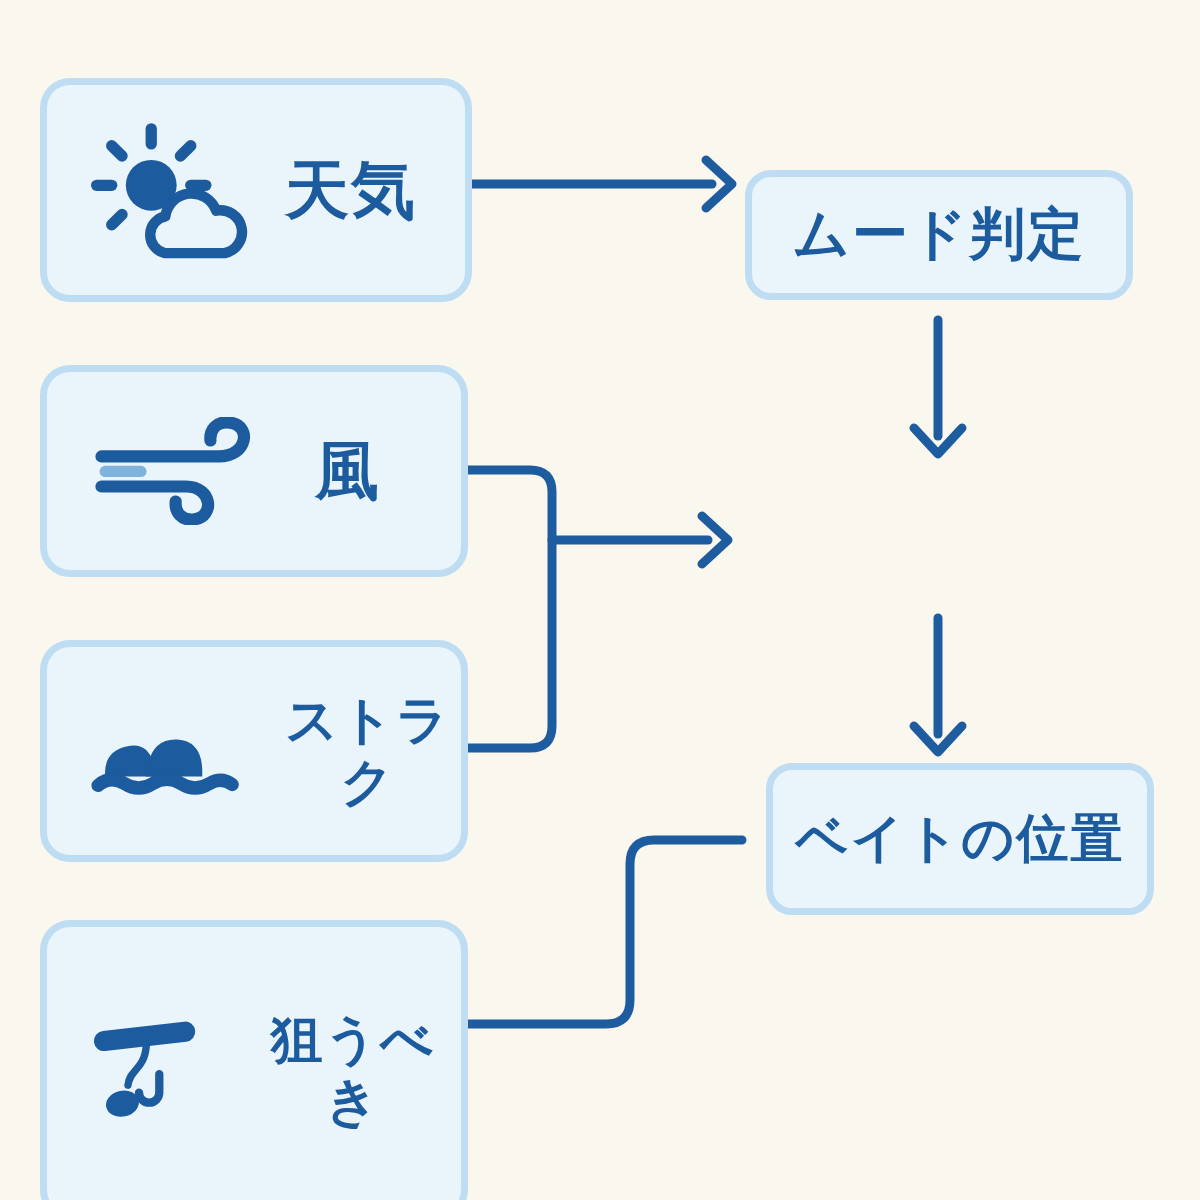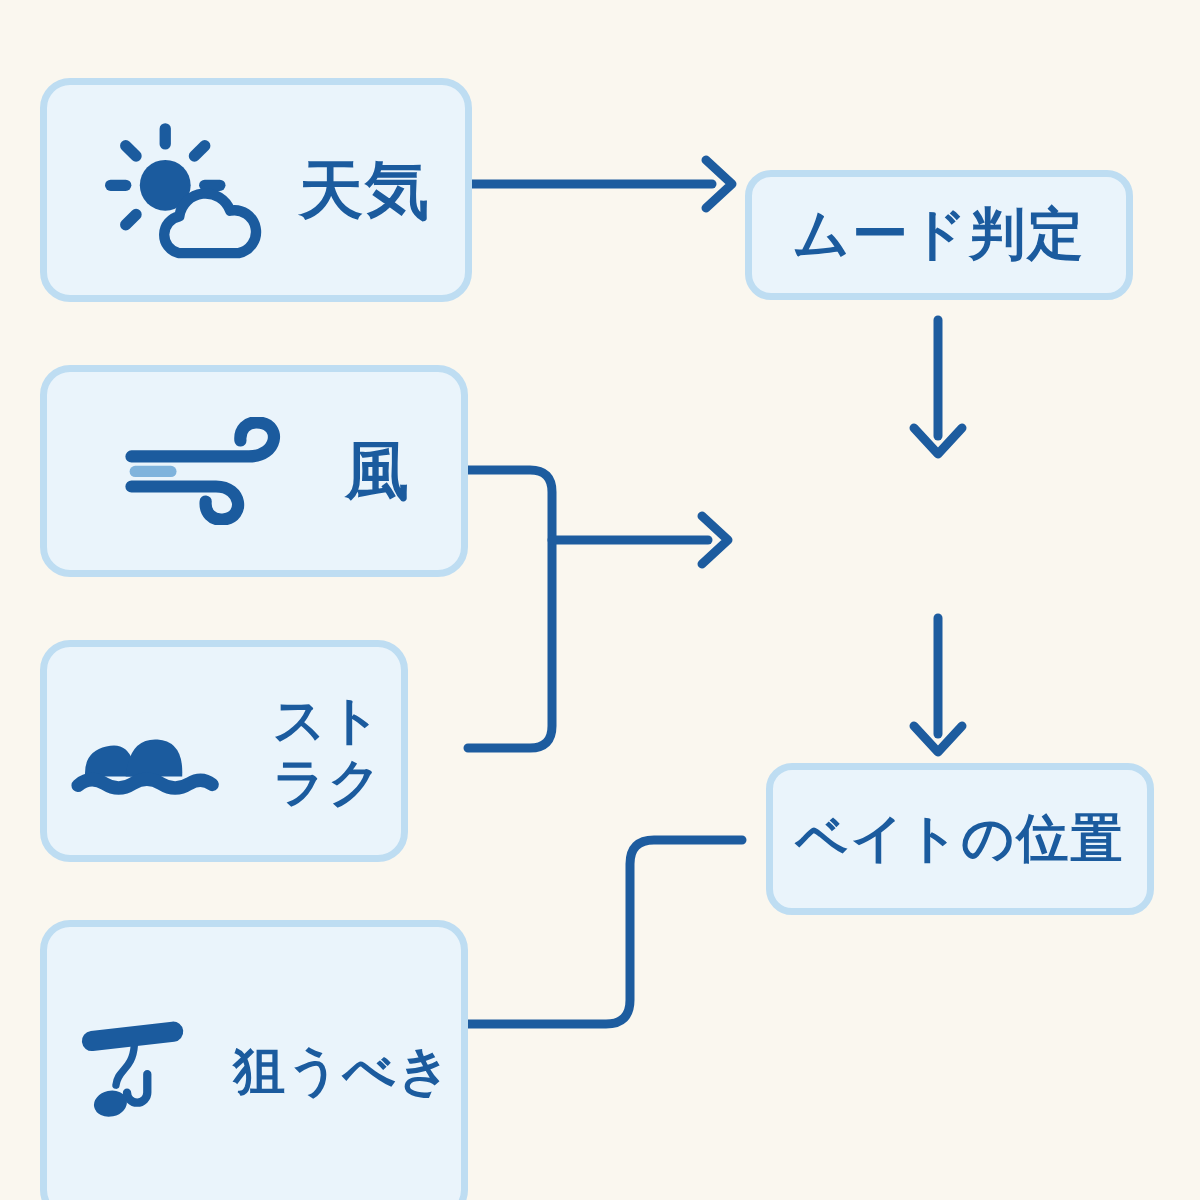--- a/index.html
+++ b/index.html
@@ -30,21 +30,21 @@
   }
   .node {
     position: absolute;
     background: #EAF4FB;
     border: 7px solid #BEDDF2;
     border-radius: 30px;
     display: flex;
     align-items: center;
     color: #1B5B9E;
   }
-  .input-node { padding-left: 24px; gap: 34px; justify-content: center; }
+  .input-node { padding-left: 44px; gap: 34px; }
   .result-node { justify-content: center; border-radius: 26px; }
   .label {
     font-weight: 700;
     color: #1B5B9E;
     letter-spacing: 2px;
     white-space: nowrap;
   }
   .label-xl { font-size: 64px; }
   .label-lg { font-size: 56px; }
   .label-lines {
@@ -101,21 +101,21 @@
     <svg class="icon" viewBox="0 0 200 115" width="190" height="108">
       <g fill="none" stroke="#1B5B9E" stroke-width="13" stroke-linecap="round">
         <path d="M10 42 H 135 C 166 42 170 9 147 6 C 132 4 125 14 126 25"></path>
         <path d="M10 74 H 100 C 128 74 131 106 109 109 C 95 111 88 101 89 90"></path>
       </g>
       <path d="M14 58 H 52" stroke="#7FB3DC" stroke-width="12" stroke-linecap="round" fill="none"></path>
     </svg>
     <div class="label label-xl">風</div>
   </div>
 
-  <div class="node input-node" style="left:40px; top:640px; width:368px; height:222px;">
+  <div class="node input-node" style="left:40px; top:640px; width:428px; height:222px;">
     <svg class="icon" viewBox="0 0 170 110" width="150" height="98">
       <g fill="#1B5B9E">
         <path d="M16 84 Q14 56 40 50 Q62 44 70 66 L74 84 Z"></path>
         <path d="M62 84 Q66 40 98 42 Q128 44 126 84 Z"></path>
       </g>
       <path d="M8 94 Q22 82 38 92 Q54 102 70 92 Q86 82 102 92 Q118 102 134 92 Q148 84 160 93" fill="none" stroke="#1B5B9E" stroke-width="15" stroke-linecap="round"></path>
     </svg>
     <div class="label-lines">
       <div>ストラク</div>
     </div>

